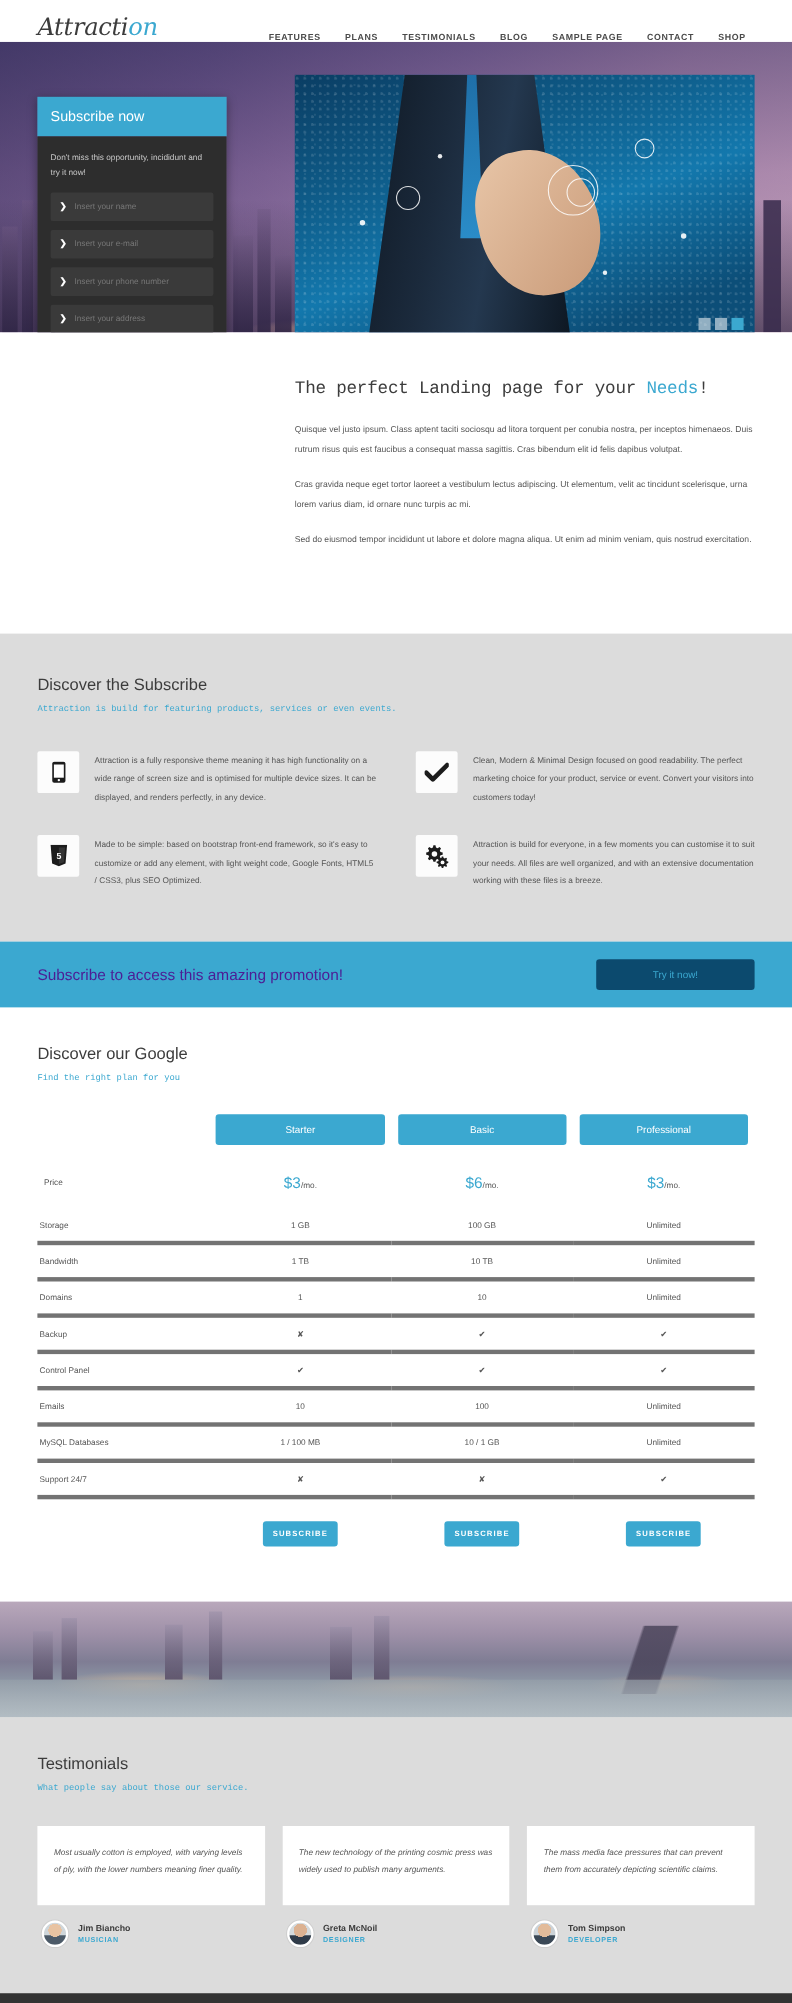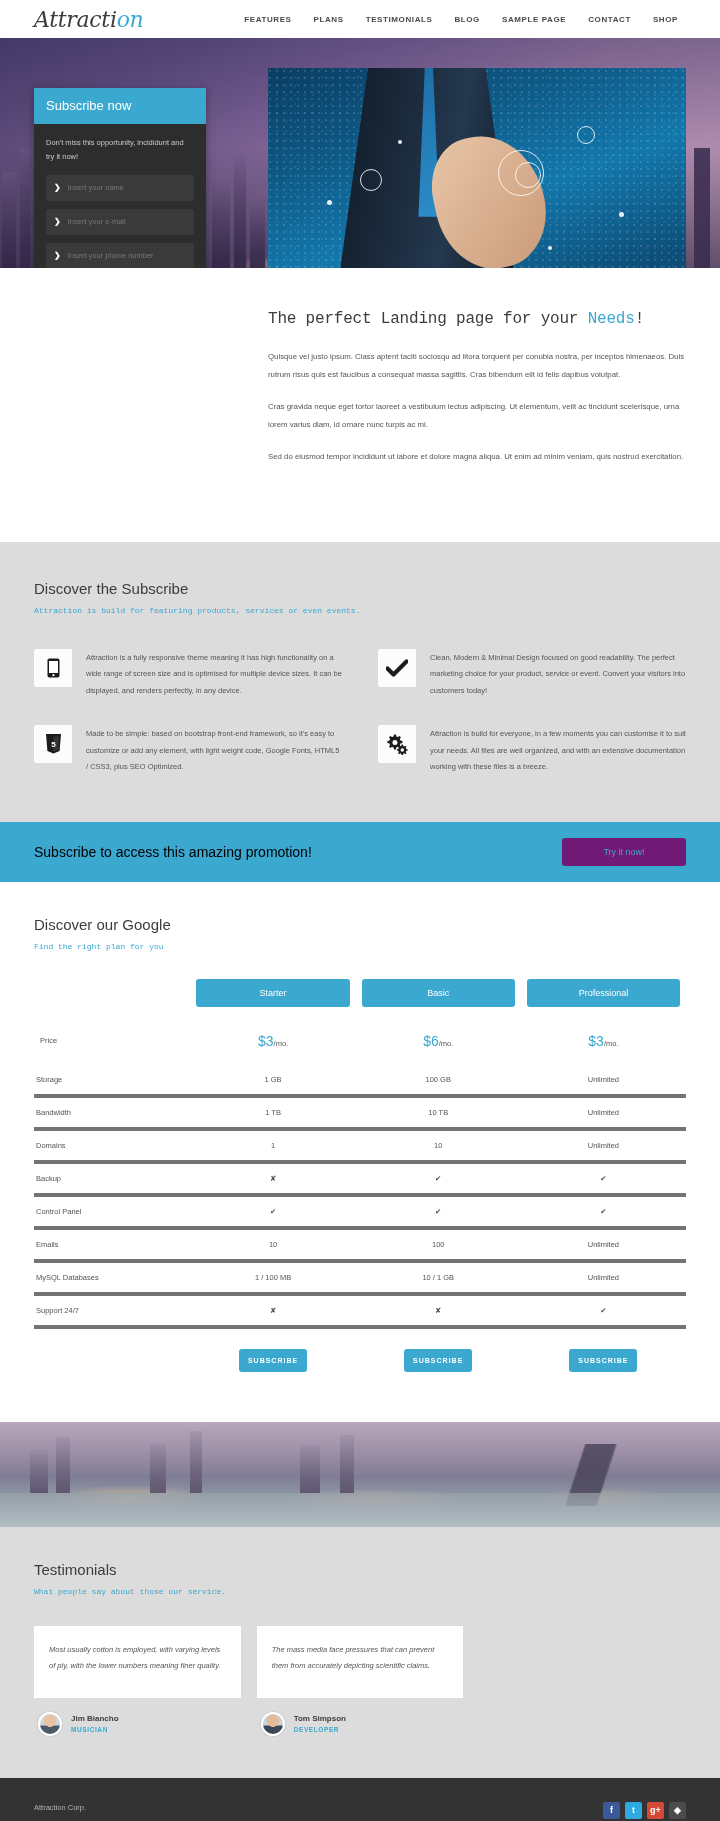--- a/index.html
+++ b/index.html
@@ -11,21 +11,21 @@
     font-size: 12px;
     -webkit-font-smoothing: antialiased;
   }
   .page { width: 720px; position: relative; overflow: hidden; }
 
   
   .header {
     height: 38px;
     background: #fff;
     display: flex;
-    align-items: center;
+    align-items: flex-end;
     padding: 0 34px;
     position: relative;
     z-index: 40;
     gap: 12px;
   }
   .logo {
     font-family: "DejaVu Serif", serif;
     font-style: italic;
     font-size: 22px;
     letter-spacing: -0.3px;
@@ -45,21 +45,21 @@
     letter-spacing: 0.6px;
     color: #4a4a4a;
     text-decoration: none;
     font-weight: 600;
     white-space: nowrap;
   }
 
   
   .hero {
     position: relative;
-    height: 230px;
+    height: 264px;
     background:
       linear-gradient(to bottom, rgba(72,60,110,0.55), rgba(130,98,150,0.35) 45%, rgba(196,160,190,0.25)),
       linear-gradient(125deg, #3d3560 0%, #5b4a7c 22%, #8a6e9e 48%, #b58fb0 70%, #c9a8be 100%);
     overflow: hidden;
   }
   .hero .skyline {
     position: absolute; left: 0; right: 0; bottom: 0; height: 160px;
     background:
       radial-gradient(ellipse 60px 14px at 12% 96%, rgba(255,210,140,.55), transparent 70%),
       radial-gradient(ellipse 90px 12px at 40% 98%, rgba(255,200,150,.45), transparent 70%),
@@ -187,24 +187,24 @@
     display: flex; align-items: center; justify-content: center; border-radius: 2px;
   }
   .feat-ico svg { display: block; }
   .feat-txt { font-size: 7.5px; line-height: 2.2; color: #555; padding-top: 1px; }
 
   
   .cta {
     background: #3ba8d0; height: 60px; display: flex; align-items: center;
     padding: 0 34px;
   }
-  .cta h3 { color: #000000; font-size: 14px; font-weight: 400; }
+  .cta h3 { color: #4c1d95; font-size: 14px; font-weight: 400; }
   .cta-btn {
-    margin-left: auto; background: #701a75; color: #3ba8d0; font-size: 9px;
-    padding: 9px 0; width: 124px; text-align: center; border-radius: 3px;
+    margin-left: auto; background: #0c4a6e; color: #3ba8d0; font-size: 9px;
+    padding: 9px 0; width: 144px; text-align: center; border-radius: 3px;
     border: none; font-family: inherit; cursor: pointer;
   }
 
   
   .plans { background: #fff; padding: 34px 34px 40px; }
   .ptable { width: 100%; border-collapse: collapse; margin-top: 28px; }
   .ptable col.lbl { width: 24%; }
   .ptable th.plan-h { padding: 0 6px 14px; }
   .plan-pill {
     background: #3ba8d0; color: #fff; font-size: 9px; font-weight: 400;
@@ -536,20 +536,30 @@
         <div class="t-card">Most usually cotton is employed, with varying levels of ply, with the lower numbers meaning finer quality.</div>
         <div class="t-who">
           <div class="avatar"></div>
           <div>
             <div class="t-name">Jim Biancho</div>
             <div class="t-role">MUSICIAN</div>
           </div>
         </div>
       </div>
       <div>
+        <div class="t-card">The new technology of the printing cosmic press was widely used to publish many arguments.</div>
+        <div class="t-who">
+          <div class="avatar a2"></div>
+          <div>
+            <div class="t-name">Greta McNoil</div>
+            <div class="t-role">DESIGNER</div>
+          </div>
+        </div>
+      </div>
+      <div>
         <div class="t-card">The mass media face pressures that can prevent them from accurately depicting scientific claims.</div>
         <div class="t-who">
           <div class="avatar a3"></div>
           <div>
             <div class="t-name">Tom Simpson</div>
             <div class="t-role">DEVELOPER</div>
           </div>
         </div>
       </div>
     </div>

